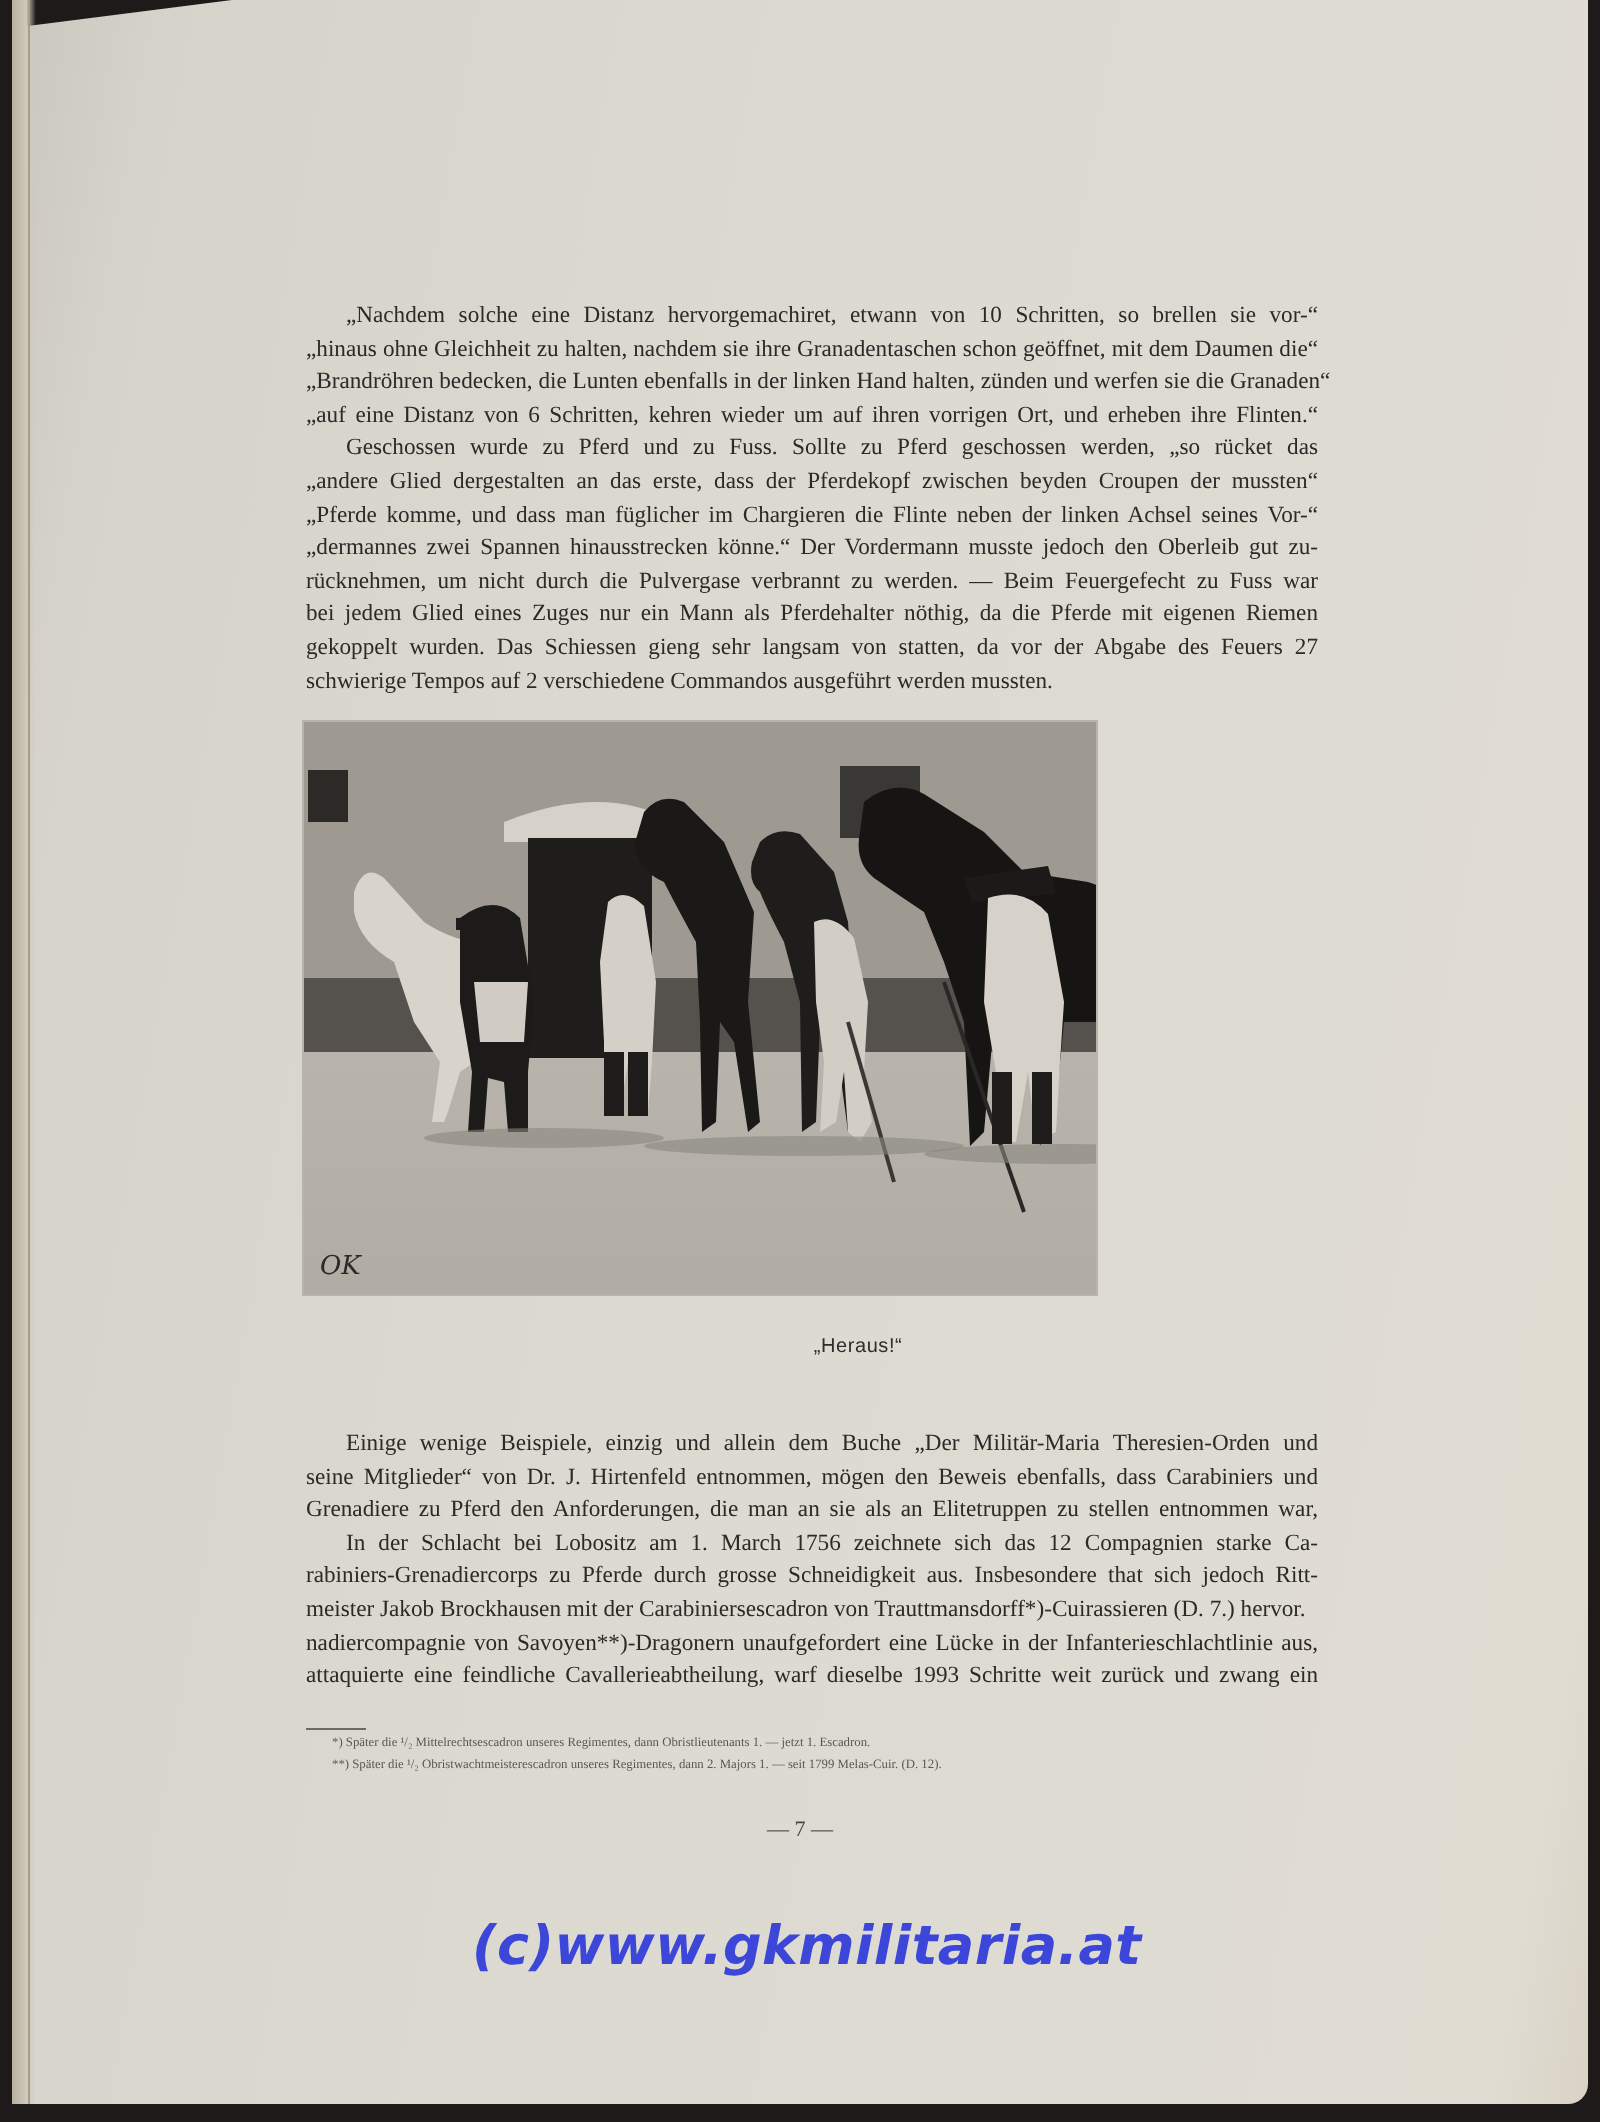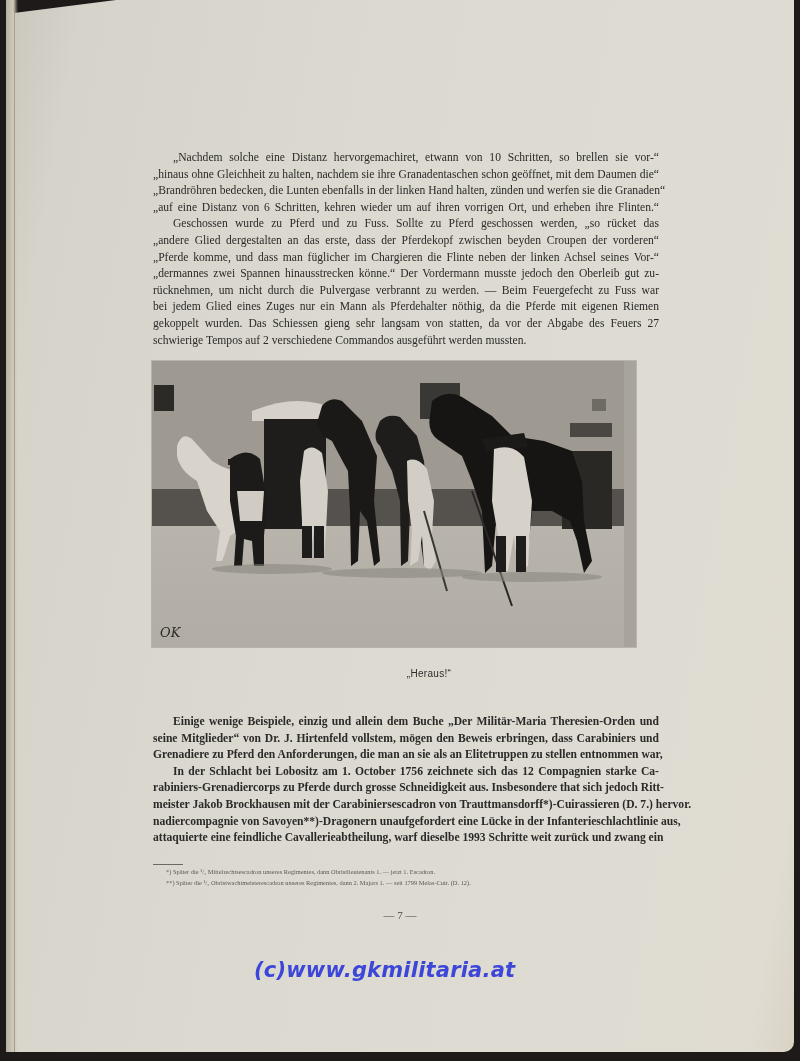--- a/index.html
+++ b/index.html
@@ -36,21 +36,21 @@
       font-size: 11.6px;
       line-height: 16.6px;
       text-align: justify;
     }
     .text-block p { margin: 0; text-indent: 0; }
     .line { display: block; text-align: justify; text-align-last: justify; white-space: nowrap; }
     .line.last { text-align-last: left; }
     .line.ind { padding-left: 20px; }
     .photo {
       position: absolute;
-      left: 146px; top: 361px; width: 484px; height: 286px;
+      left: 146px; top: 361px; width: 396px; height: 286px;
       background: #a8a49c;
       overflow: hidden;
       box-shadow: 0 0 0 1px #b8b4ab;
     }
     .caption {
       position: absolute; left: 0; width: 788px; top: 668px;
       text-align: center; font-family: "Liberation Sans", "DejaVu Sans", sans-serif;
       font-size: 10px; color: #2e2d2b; letter-spacing: 0.3px; padding-left: 29px;
     }
     .footnote-rule {
@@ -59,43 +59,43 @@
     }
     .footnotes {
       position: absolute; left: 160px; top: 866px; width: 500px;
       font-size: 6.4px; line-height: 11px; color: #5a5853;
     }
     .page-number {
       position: absolute; left: 0; width: 788px; top: 909px;
       text-align: center; font-size: 11px; color: #4a4844;
     }
     .watermark {
-      position: absolute; left: 248px; top: 958px;
+      position: absolute; left: 230px; top: 958px;
       font-family: "DejaVu Sans", sans-serif; font-weight: bold; font-style: italic;
-      font-size: 21px; color: #3c46d8; letter-spacing: 0.2px;
+      font-size: 27px; color: #3c46d8; letter-spacing: 0.2px;
     }
   </style>
 </head>
 <body>
 
 <div class="page">
   <div class="page-top-shadow"></div>
   <div class="gutter"></div>
   <div class="gutter-line"></div>
 
   <div class="text-block" style="top:150px;">
     <p>
       <span class="line ind">„Nachdem solche eine Distanz hervorgemachiret, etwann von 10 Schritten, so brellen sie vor-“</span>
       <span class="line">„hinaus ohne Gleichheit zu halten, nachdem sie ihre Granadentaschen schon geöffnet, mit dem Daumen die“</span>
       <span class="line">„Brandröhren bedecken, die Lunten ebenfalls in der linken Hand halten, zünden und werfen sie die Granaden“</span>
       <span class="line">„auf eine Distanz von 6 Schritten, kehren wieder um auf ihren vorrigen Ort, und erheben ihre Flinten.“</span>
     </p>
     <p>
       <span class="line ind">Geschossen wurde zu Pferd und zu Fuss. Sollte zu Pferd geschossen werden, „so rücket das</span>
-      <span class="line">„andere Glied dergestalten an das erste, dass der Pferdekopf zwischen beyden Croupen der vorderen“</span>
+      <span class="line">„andere Glied dergestalten an das erste, dass der Pferdekopf zwischen beyden Croupen der mussten“</span>
       <span class="line">„Pferde komme, und dass man füglicher im Chargieren die Flinte neben der linken Achsel seines Vor-“</span>
       <span class="line">„dermannes zwei Spannen hinausstrecken könne.“ Der Vordermann musste jedoch den Oberleib gut zu-</span>
       <span class="line">rücknehmen, um nicht durch die Pulvergase verbrannt zu werden. — Beim Feuergefecht zu Fuss war</span>
       <span class="line">bei jedem Glied eines Zuges nur ein Mann als Pferdehalter nöthig, da die Pferde mit eigenen Riemen</span>
       <span class="line">gekoppelt wurden. Das Schiessen gieng sehr langsam von statten, da vor der Abgabe des Feuers 27</span>
       <span class="line last">schwierige Tempos auf 2 verschiedene Commandos ausgeführt werden mussten.</span>
     </p>
   </div>
 
   <div class="photo">
@@ -154,28 +154,28 @@
       <ellipse cx="120" cy="208" rx="60" ry="5" fill="#8a877f" opacity="0.6"></ellipse>
       <ellipse cx="250" cy="212" rx="80" ry="5" fill="#8a877f" opacity="0.6"></ellipse>
       <ellipse cx="380" cy="216" rx="70" ry="5" fill="#8a877f" opacity="0.6"></ellipse>
 
       <text x="8" y="276" font-family="DejaVu Serif, serif" font-style="italic" font-size="13" fill="#2b2a28">OK</text>
     </svg>
   </div>
 
   <div class="caption">„Heraus!“</div>
 
-  <div class="text-block" style="top:714px;font-weight:bold;">
+  <div class="text-block" style="top:714px;">
     <p>
       <span class="line ind">Einige wenige Beispiele, einzig und allein dem Buche „Der Militär-Maria Theresien-Orden und</span>
-      <span class="line">seine Mitglieder“ von Dr. J. Hirtenfeld vollstem, mögen den Beweis erbringen, dass Carabiniers und</span>
+      <span class="line">seine Mitglieder“ von Dr. J. Hirtenfeld entnommen, mögen den Beweis ebenfalls, dass Carabiniers und</span>
       <span class="line">Grenadiere zu Pferd den Anforderungen, die man an sie als an Elitetruppen zu stellen entnommen war,</span>
     </p>
     <p>
-      <span class="line ind">In der Schlacht bei Lobositz am 1. October 1756 zeichnete sich das 12 Compagnien starke Ca-</span>
+      <span class="line ind">In der Schlacht bei Lobositz am 1. March 1756 zeichnete sich das 12 Compagnien starke Ca-</span>
       <span class="line">rabiniers-Grenadiercorps zu Pferde durch grosse Schneidigkeit aus. Insbesondere that sich jedoch Ritt-</span>
       <span class="line last">meister Jakob Brockhausen mit der Carabiniersescadron von Trauttmansdorff*)-Cuirassieren (D. 7.) hervor.</span>
     </p>
     <p>
       <span class="line">nadiercompagnie von Savoyen**)-Dragonern unaufgefordert eine Lücke in der Infanterieschlachtlinie aus,</span>
       <span class="line">attaquierte eine feindliche Cavallerieabtheilung, warf dieselbe 1993 Schritte weit zurück und zwang ein</span>
     </p>
   </div>
 
   <div class="footnote-rule"></div>

